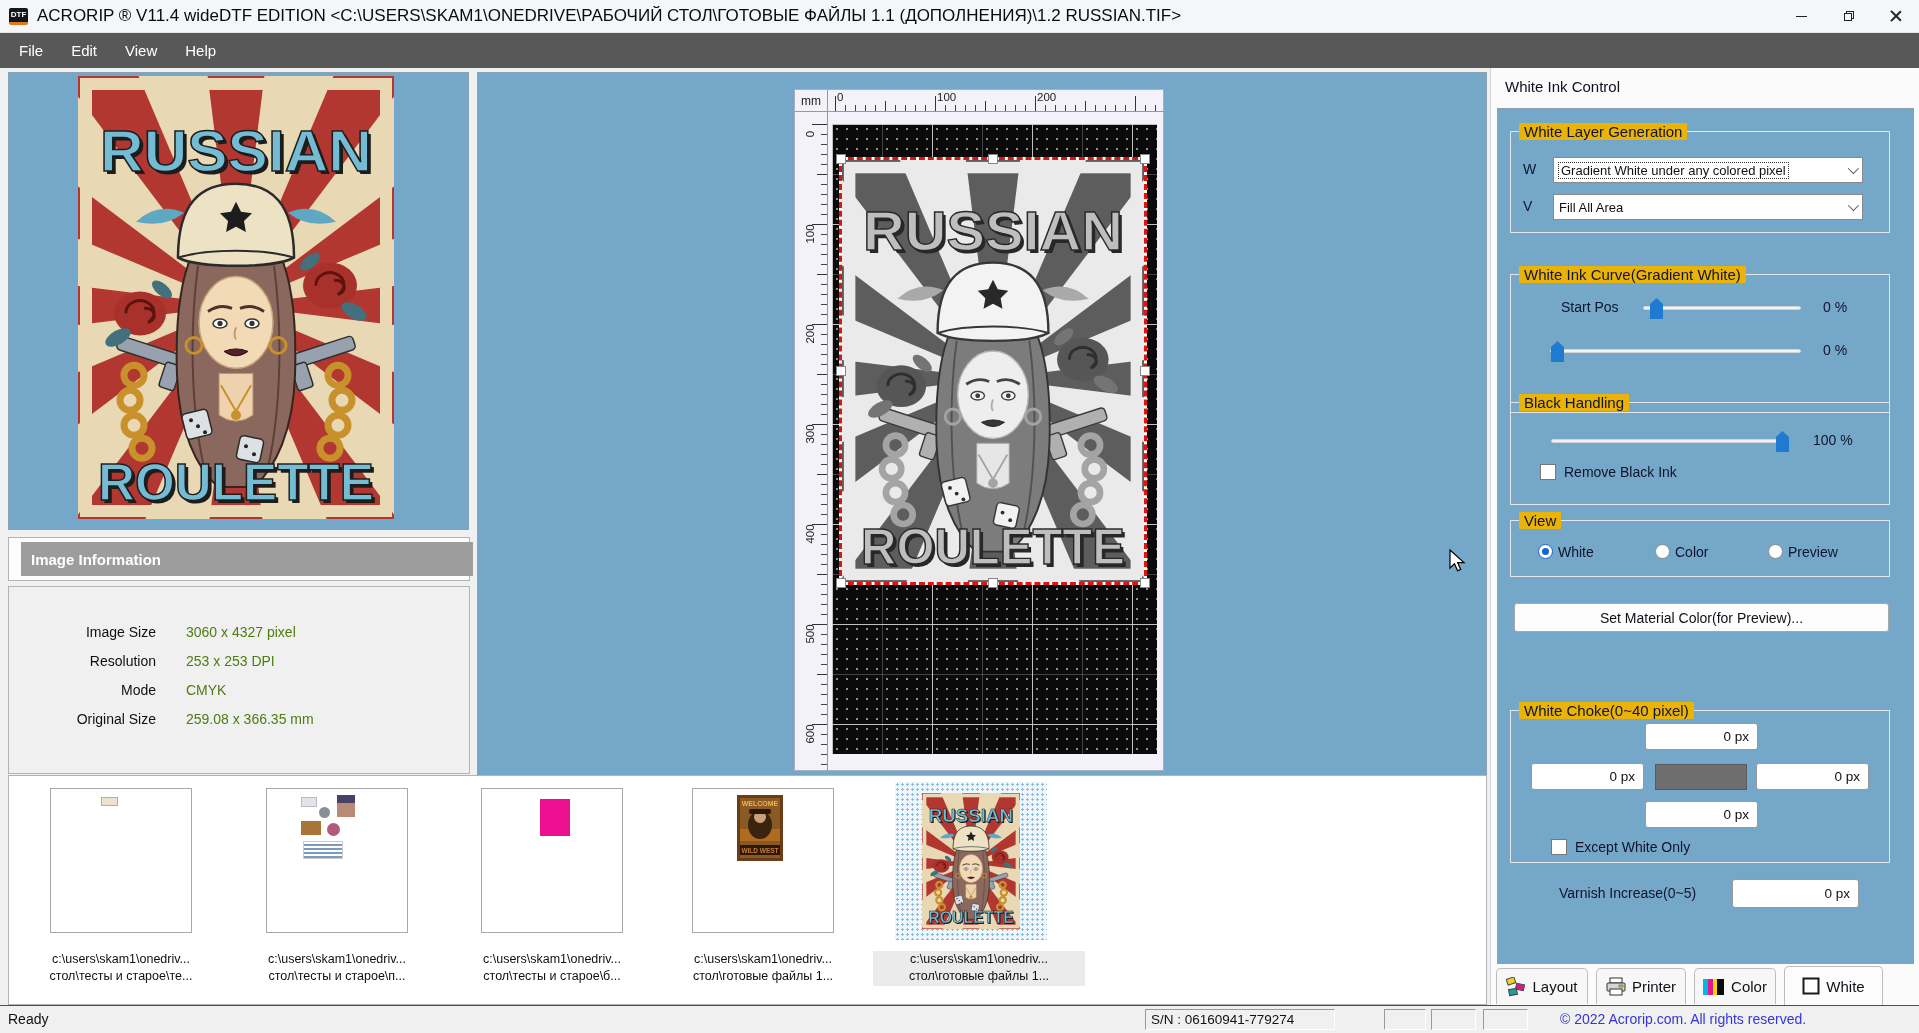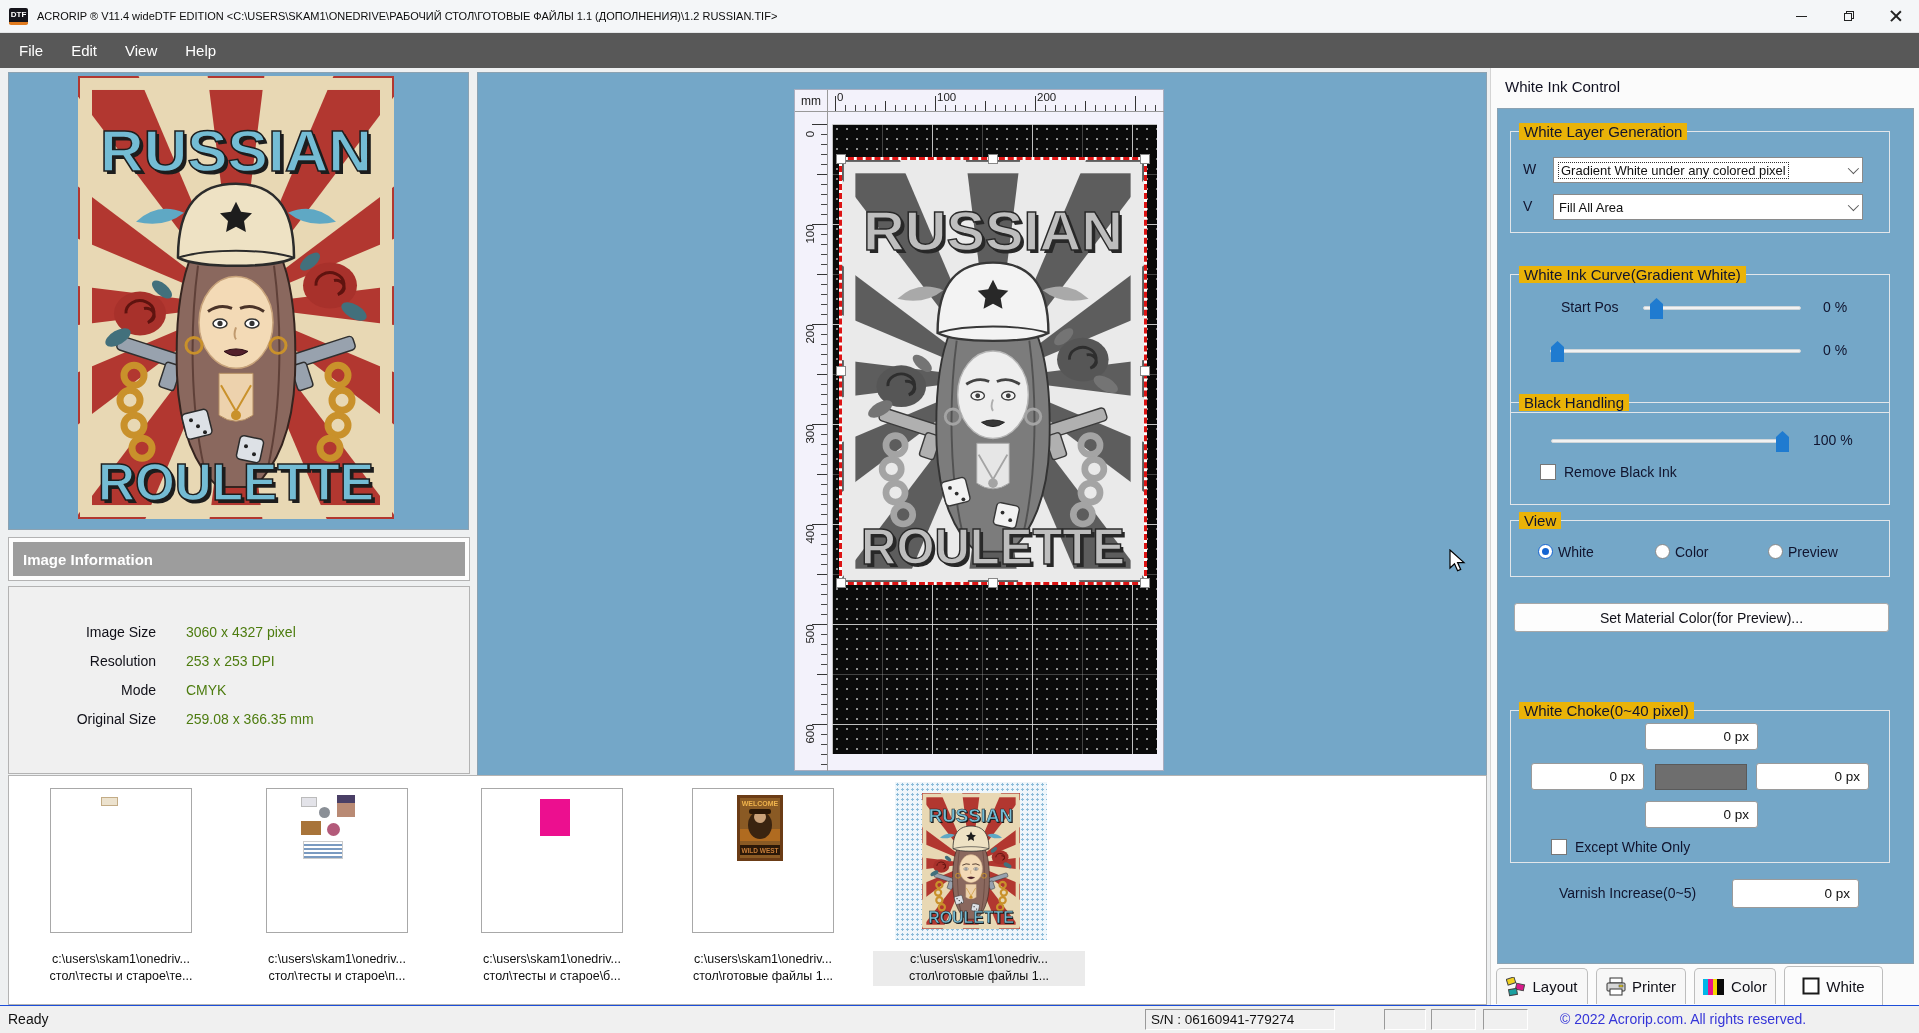--- a/index.html
+++ b/index.html
@@ -2,21 +2,21 @@
 <html><head>
 <meta charset="utf-8">
 <style>
   * { margin:0; padding:0; box-sizing:border-box; }
   html,body { width:1919px; height:1033px; overflow:hidden; }
   body { position:relative; font-family:"Liberation Sans",sans-serif; background:#eef0f1; color:#111; }
 
   
   .titlebar { position:absolute; left:0; top:0; width:1919px; height:33px; background:#f4f6f8; display:flex; align-items:center; border-bottom:1px solid #e3e5e7;}
   .app-icon { width:19px; height:17px; margin-left:9px; background:#15151c; border-radius:2px; color:#fff; font-size:8px; font-weight:bold; display:flex; align-items:center; justify-content:center; border-bottom:3px solid #e07a1e; }
-  .title-text { margin-left:9px; font-size:11px; color:#0b0b0b; white-space:nowrap; }
+  .title-text { margin-left:9px; font-size:17px; color:#0b0b0b; white-space:nowrap; }
   .win-btns { margin-left:auto; display:flex; height:100%; }
   .win-btn { width:47px; height:100%; display:flex; align-items:center; justify-content:center; }
   .glyph-min { width:11px; height:1px; background:#222; }
   .glyph-restore { position:relative; width:10px; height:10px; }
   .glyph-restore .r1 { position:absolute; right:0; top:0; width:8px; height:8px; border:1px solid #222; background:transparent;}
   .glyph-restore .r2 { position:absolute; left:0; bottom:0; width:8px; height:8px; border:1px solid #222; background:#f4f6f8;}
   .glyph-close { position:relative; width:12px; height:12px; }
   .glyph-close::before,.glyph-close::after { content:""; position:absolute; left:5px; top:-1px; width:1.5px; height:14px; background:#222; }
   .glyph-close::before { transform:rotate(45deg);} .glyph-close::after { transform:rotate(-45deg);}
 
@@ -27,21 +27,21 @@
 
   
   .workspace { position:absolute; left:0; top:68px; width:1919px; height:937px; background:#eef0f1; }
   .panel-blue { background:#74a7c8; border:1px solid #8ba2b2; }
 
   .left-preview { position:absolute; left:8px; top:4px; width:461px; height:458px; }
   .poster-box { position:absolute; left:69px; top:3px; width:316px; height:443px; }
   .poster-box svg, .art-gray svg, .mini-poster svg { width:100%; height:100%; display:block; }
 
   .info-header { position:absolute; left:8px; top:469px; width:462px; height:44px; background:#fdfdfd; border:1px solid #b3b3b3; padding:4px; }
-  .info-header .bar { width:100%; height:100%; background:#9d9d9d; color:#fff; font-weight:bold; font-size:15px; display:flex; align-items:center; padding-left:10px; }
+  .info-header .bar { width:100%; height:100%; background:#9d9d9d; color:#fff; font-weight:bold; font-size:15px; display:flex; align-items:center; padding-left:10px;margin-left:8px; }
 
   .info-panel { position:absolute; left:8px; top:518px; width:462px; height:188px; background:#f0f0f0; border:1px solid #b3b3b3; padding-top:30px; }
   .info-row { display:flex; height:29px; align-items:center; font-size:14px; }
   .info-row .lbl { width:147px; text-align:right; color:#101018; }
   .info-row .val { margin-left:30px; color:#4d7c0f; }
 
   
   .canvas-area { position:absolute; left:477px; top:4px; width:1010px; height:704px; }
   .page { position:absolute; left:316px; top:16px; width:370px; height:682px; background:#f3f2fb; border:1px solid #a9aec0; }
   .ruler-corner { position:absolute; left:0; top:0; width:33px; height:22px; border-right:1px solid #999; border-bottom:1px solid #999; font-size:12px; color:#222; display:flex; align-items:center; justify-content:center; }

